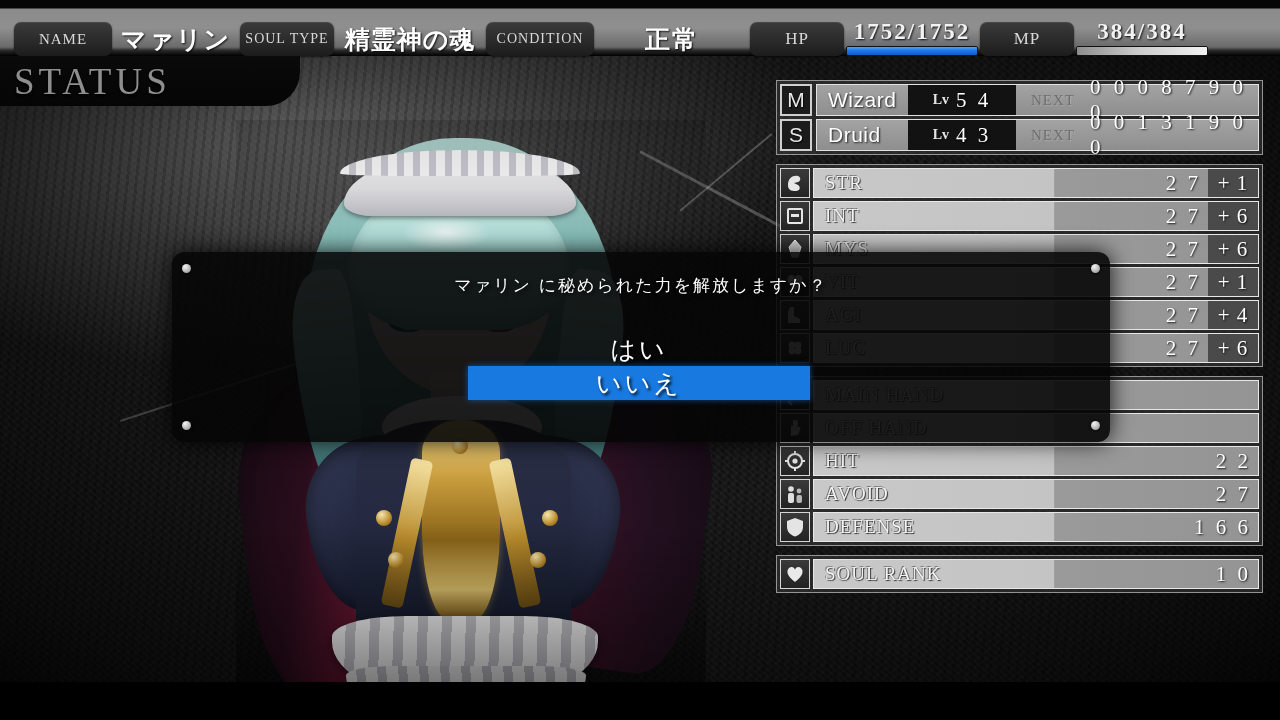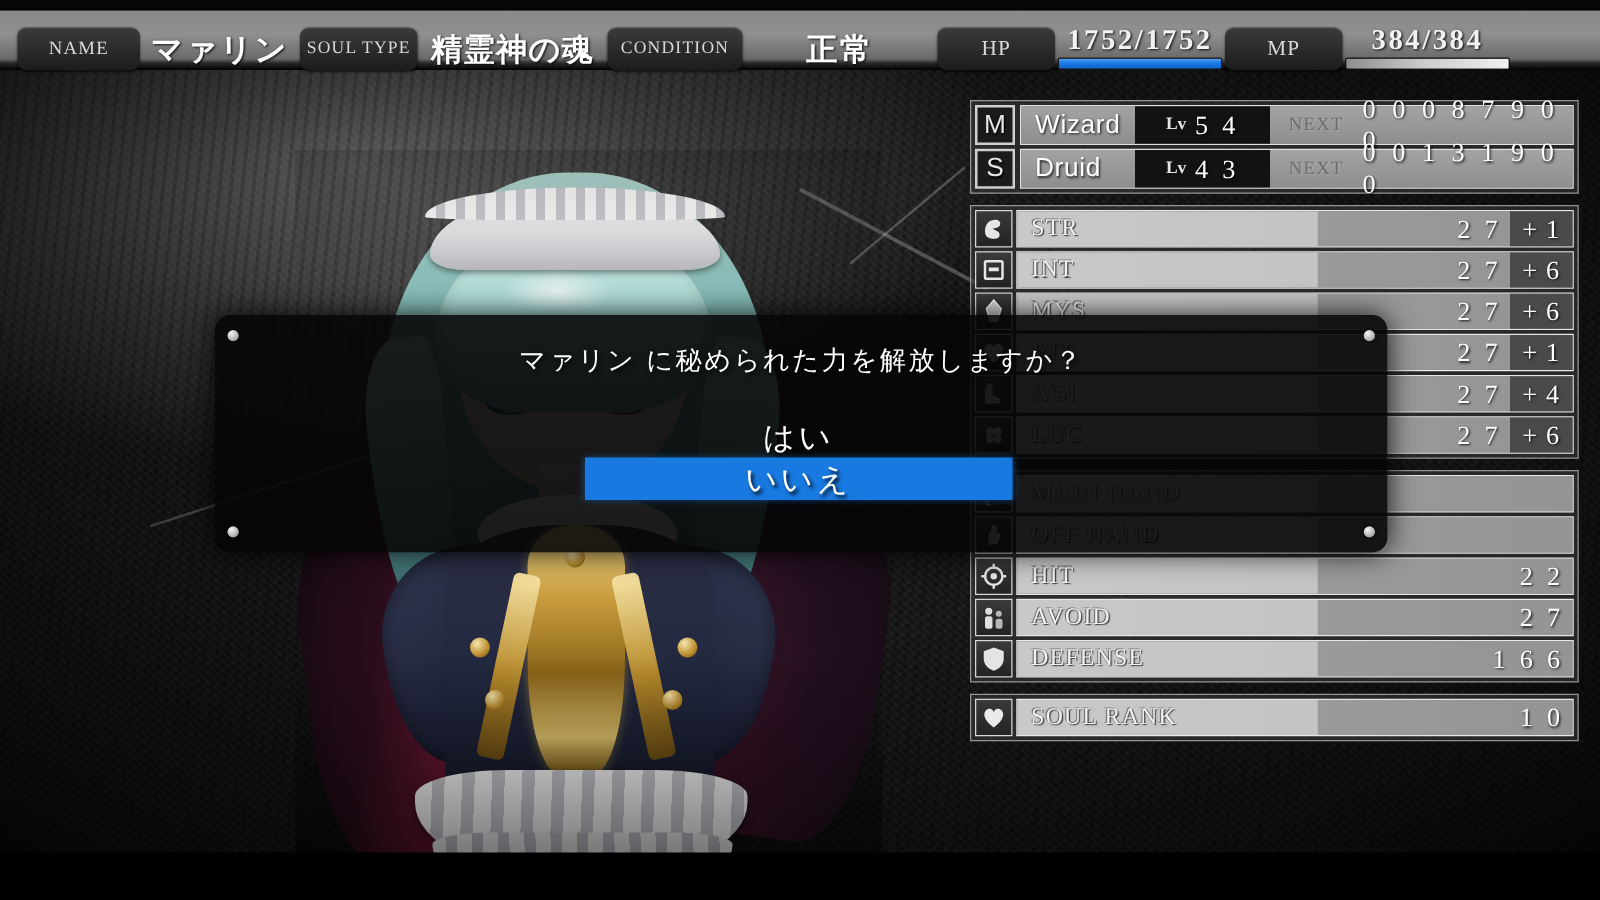--- a/index.html
+++ b/index.html
@@ -279,21 +279,21 @@
     border-radius:12px;
     box-shadow:0 0 22px rgba(0,0,0,.85);
   }
   .rivet { position:absolute; width:9px; height:9px; border-radius:50%;
     background:radial-gradient(circle at 35% 30%, #f4f4f4, #b3b3b3 60%, #7d7d7d);
     box-shadow:0 0 3px rgba(0,0,0,.8); }
   .rv-tl { left:10px; top:12px; } .rv-tr { right:10px; top:12px; }
   .rv-bl { left:10px; bottom:12px; } .rv-br { right:10px; bottom:12px; }
   #dialog-question {
     position:absolute; left:0; top:22px; width:100%; text-align:center;
-    color:#fff; font-size:21px; letter-spacing:2px;
+    color:#fff; font-size:17px; letter-spacing:2px;
     font-family:"Liberation Sans", sans-serif;
     text-shadow:2px 2px 4px rgba(0,0,0,.95);
   }
   .dlg-option {
     position:absolute; left:296px; width:342px; height:34px;
     display:flex; align-items:center; justify-content:center;
     color:#fff; font-size:25px; letter-spacing:3px;
     font-family:"Liberation Sans", sans-serif;
     text-shadow:2px 2px 3px rgba(0,0,0,.9);
   }
@@ -364,20 +364,23 @@
     </div>
     <div class="chip" id="chip-mp">MP</div>
     <div class="gauge-wrap">
       <div class="gauge-num">384/384</div>
       <div class="gauge-track">
         <div class="gauge-fill-mp" id="mp-fill" style="width: 100%;"></div>
       </div>
     </div>
   </div>
 
+  <div id="status-banner">
+    <div id="status-title">STATUS</div>
+  </div>
 
   <div id="right-panel">
 
     <div class="panel-block" id="class-block">
         <div class="cls-row">
           <div class="cls-badge">M</div>
           <div class="cls-body">
             <div class="cls-name">Wizard</div>
             <div class="cls-lv">
               <span class="lv-label">Lv</span>

